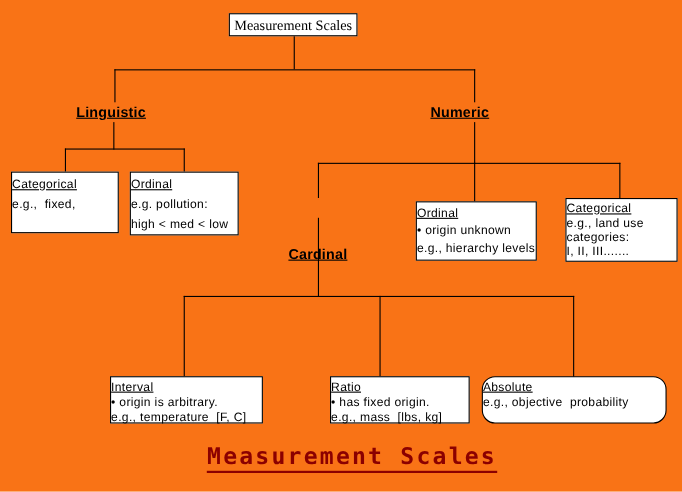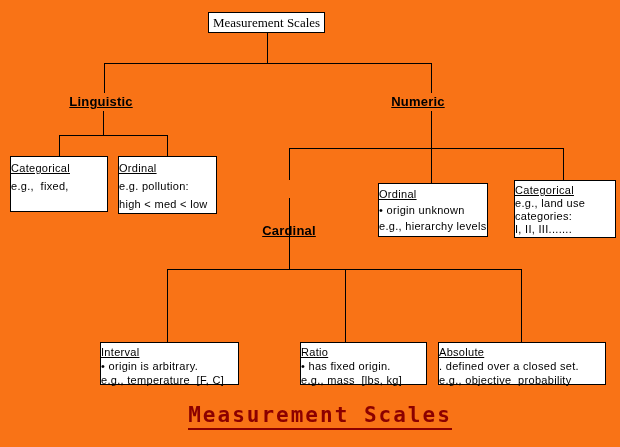--- a/index.html
+++ b/index.html
@@ -127,23 +127,22 @@
     <span class="box-line">• origin is arbitrary.</span>
     <span class="box-line">e.g., temperature  [F, C]</span>
   </div>
 
   <div class="node tight" style="left:300px;top:342px;width:127px;height:43px;">
     <span class="box-line node-title">Ratio</span>
     <span class="box-line">• has fixed origin.</span>
     <span class="box-line">e.g., mass  [lbs, kg]</span>
   </div>
 
-  <div class="node tight" style="left:438px;top:342px;width:168px;height:43px;">
+  <div class="node tight" style="left:438px;top:342px;width:168px;height:43px;border-radius:12px;">
     <span class="box-line node-title">Absolute</span>
-    <span class="box-line">. defined over a closed set.</span>
     <span class="box-line">e.g., objective  probability</span>
   </div>
 
   <div class="caption-wrap">
     <span class="caption-text" style="color: rgb(139, 0, 0); border-bottom-color: rgb(139, 0, 0);">Measurement Scales</span>
   </div>
 
 </div>
 
 </body></html>

